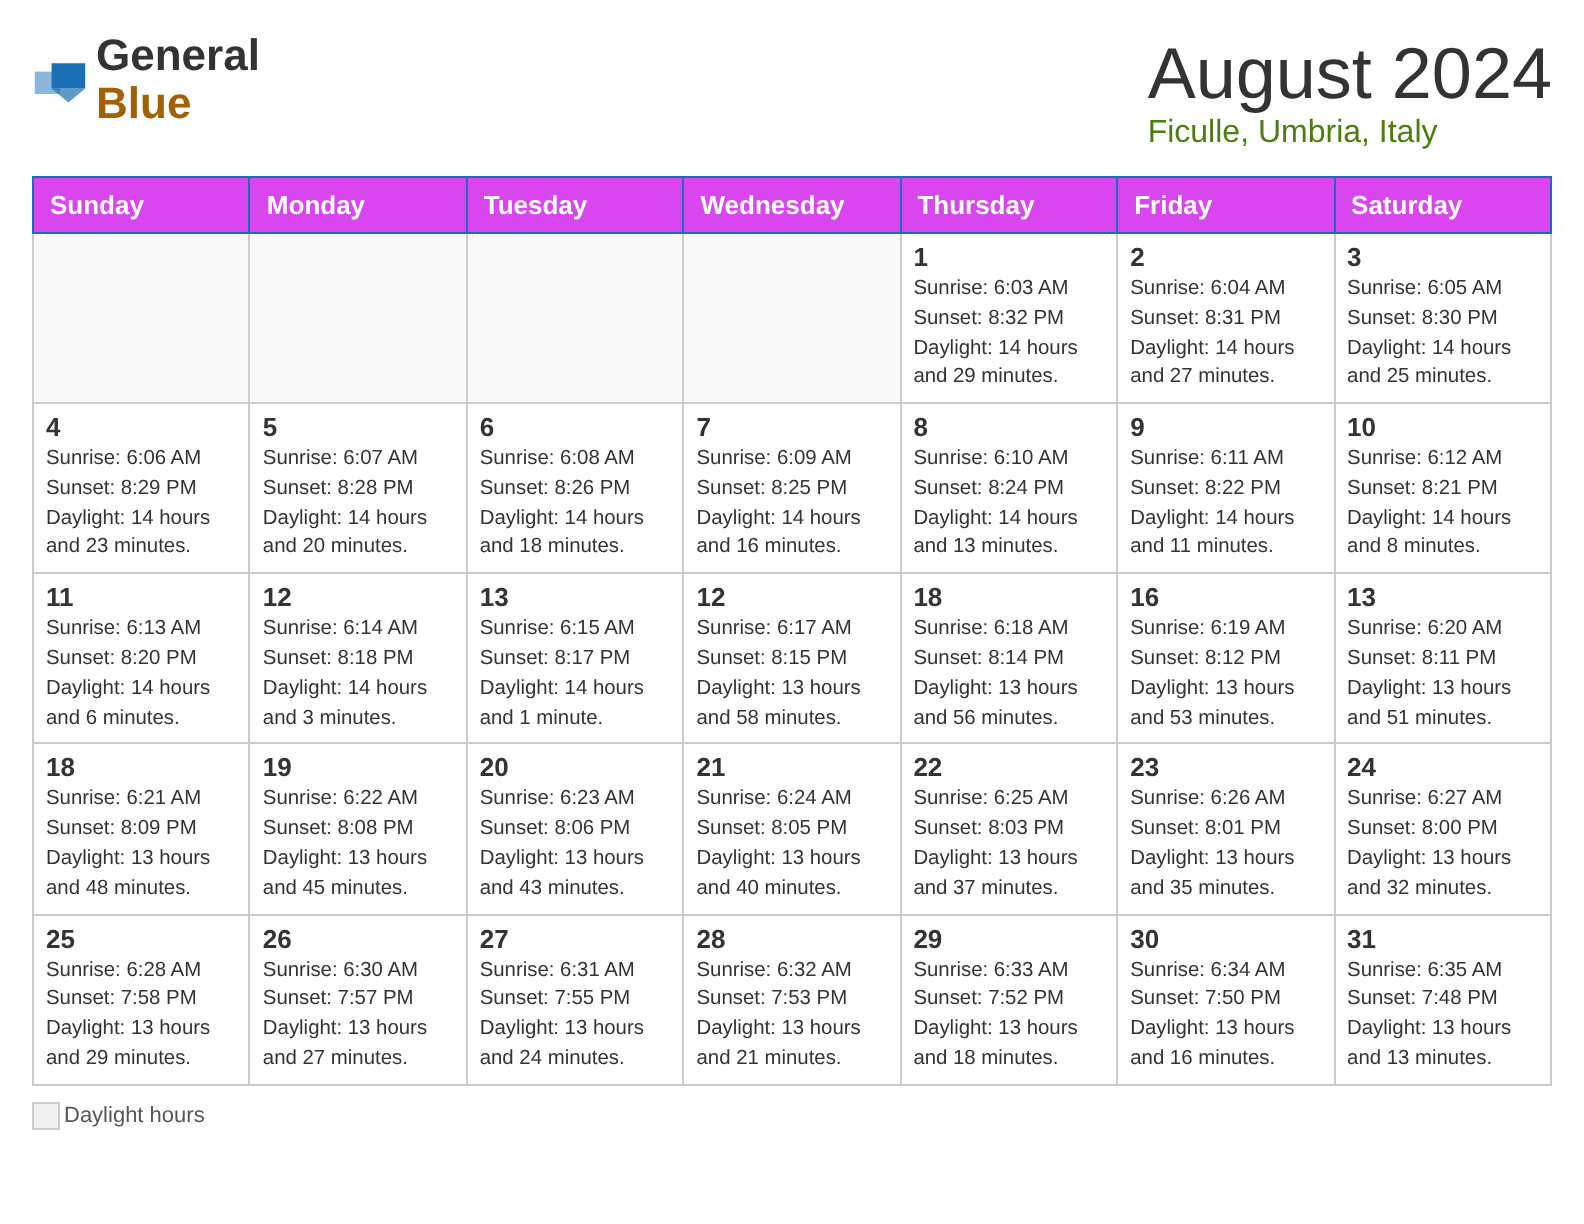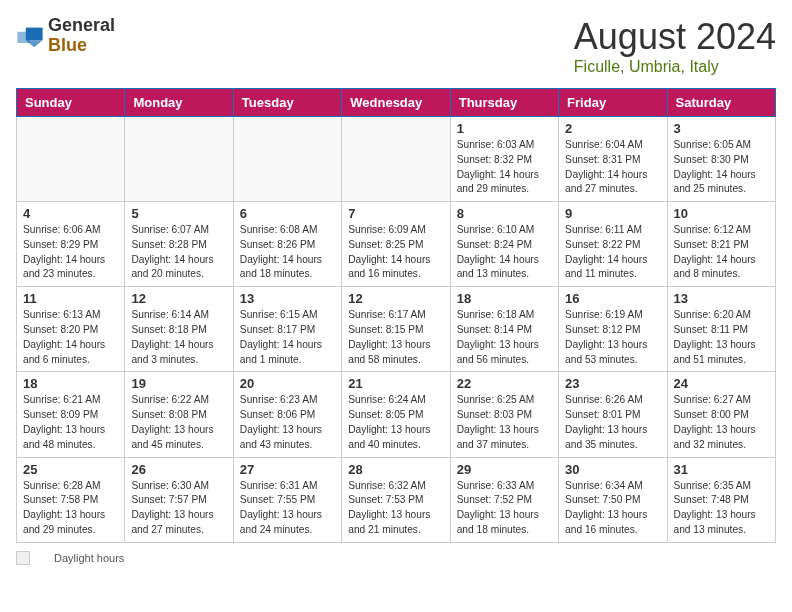--- a/index.html
+++ b/index.html
@@ -15,21 +15,21 @@
       justify-content: space-between;
       align-items: flex-start;
       margin-bottom: 12px;
     }
     .logo {
       display: flex;
       align-items: center;
       gap: 4px;
     }
     .logo-text {
-      font-size: 18px;
+      font-size: 22px;
       font-weight: bold;
       line-height: 1.1;
     }
     .logo-text .general { color: #333; }
     .logo-text .blue { color: #a16207; }
     .logo-icon {
       width: 28px;
       height: 28px;
     }
     .title-block {
@@ -42,21 +42,21 @@
     }
     .title-block .location {
       font-size: 16px;
       color: #4d7c0f;
     }
     .calendar {
       width: 100%;
       border-collapse: collapse;
     }
     .calendar th {
-      background: #be185d;
+      background: #d946ef;
       color: #fff;
       text-align: left;
       padding: 6px 8px;
       font-size: 13px;
       border: 1px solid #1a6eb5;
     }
     .calendar td {
       vertical-align: top;
       border: 1px solid #ccc;
       padding: 4px 6px;
@@ -79,21 +79,21 @@
       line-height: 1.45;
       font-size: 10.2px;
       color: #333;
     }
     .footer {
       margin-top: 8px;
       font-size: 11px;
       color: #555;
       display: flex;
       align-items: center;
-      gap: 24px;
+      gap: 2px;
     }
     .footer-box {
       width: 14px;
       height: 14px;
       background: #f0f0f0;
       border: 1px solid #ccc;
       display: inline-block;
     }
   </style>
 </head>

